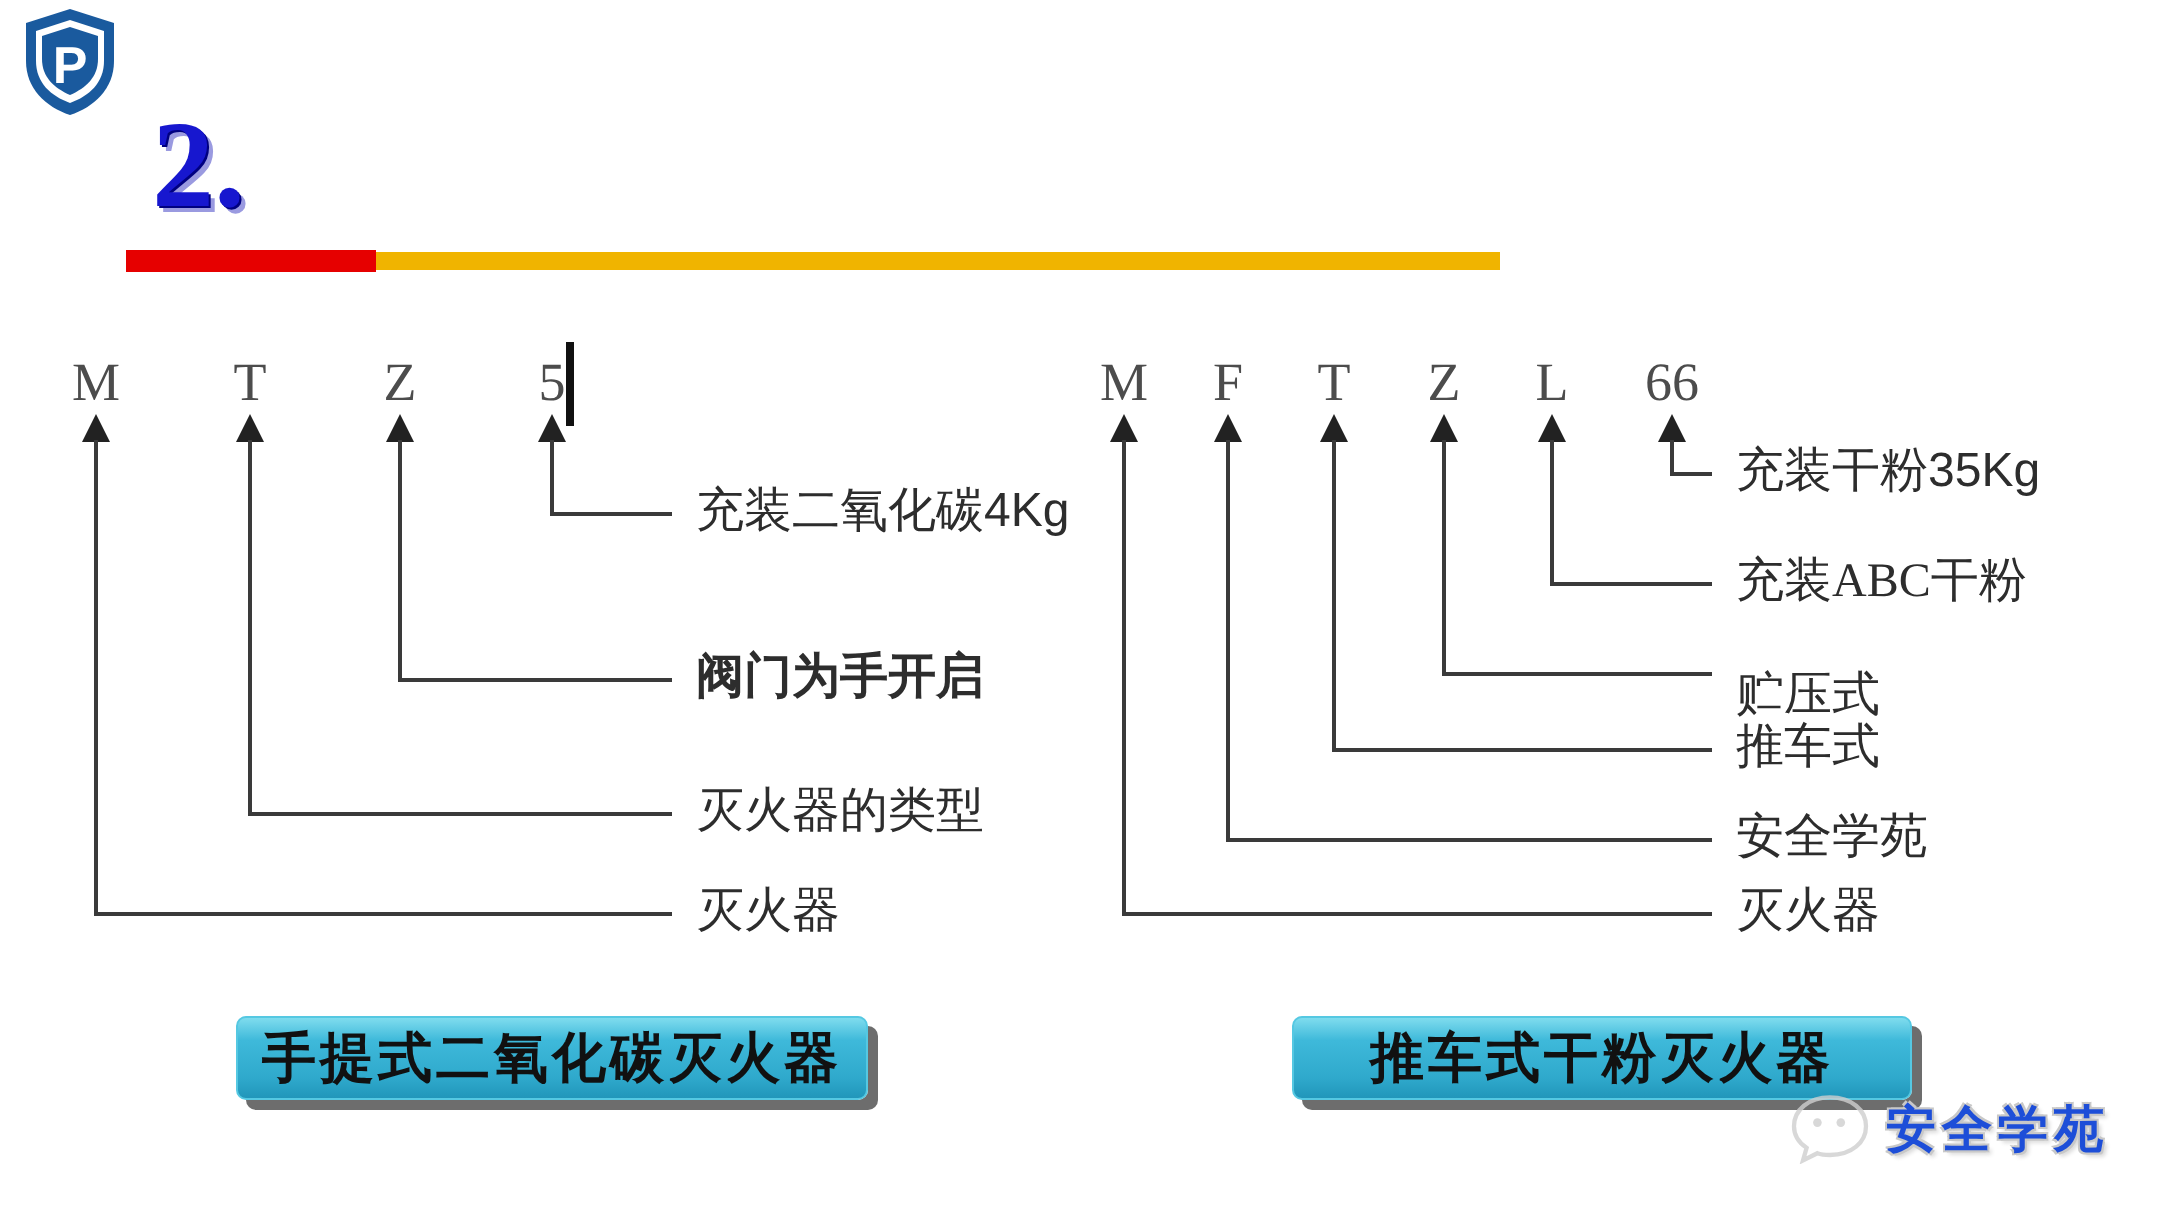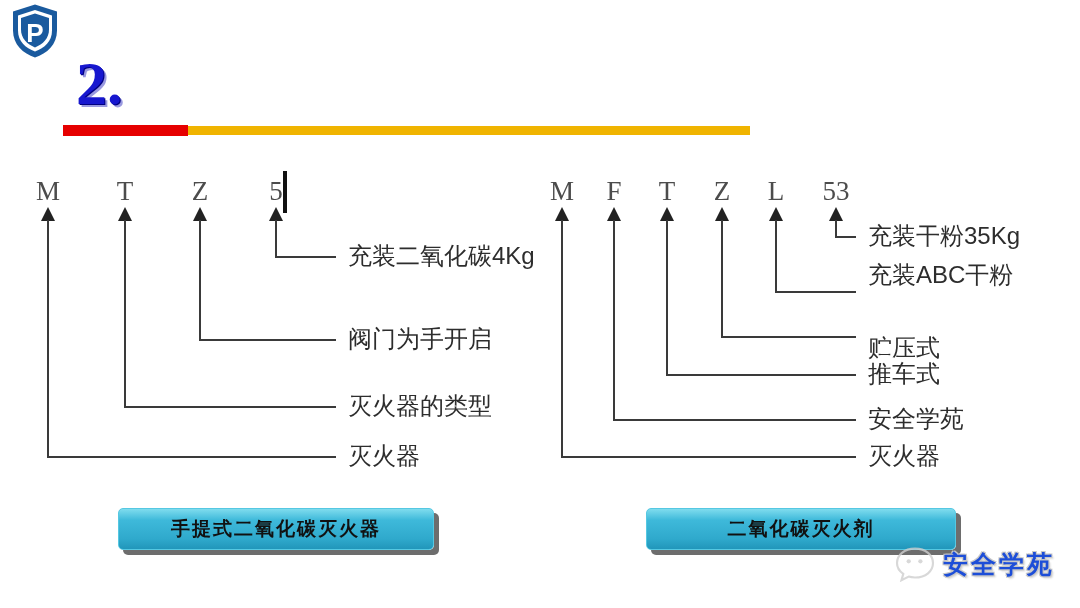--- a/index.html
+++ b/index.html
@@ -34,21 +34,21 @@
   .dlabel{position:absolute;height:30px;line-height:30px;font-size:24px;color:#2d2d2d;
           white-space:nowrap;}
   .cursor-bar{position:absolute;left:283px;top:171px;width:4px;height:42px;background:#111111;}
 
   
   .cyan-btn{position:absolute;top:508px;height:40px;border-radius:5px;
             background:linear-gradient(180deg,#7fdcee 0%,#3eb9da 28%,#2fa9cc 75%,#2196ba 100%);
             border:1px solid #55c8e2;
             box-shadow:5px 5px 0 rgba(60,60,60,0.75);
             display:flex;align-items:center;justify-content:center;
-            font-size:19px;font-weight:bold;color:#111111;letter-spacing:2px;cursor:pointer;}
+            font-size:27px;font-weight:bold;color:#111111;letter-spacing:2px;cursor:pointer;}
 
   
   .watermark{position:absolute;left:893px;top:546px;display:flex;align-items:center;}
   .wm-text{font-size:25px;font-weight:bold;color:#1d4ed8;letter-spacing:3px;
            text-shadow:-1px -1px 0 #c8c8c8,1px -1px 0 #c8c8c8,-1px 1px 0 #c8c8c8,
                        1px 1px 0 #c8c8c8,2px 2px 2px #d6d6d6;}
   .wm-icon{width:44px;height:36px;margin-right:6px;opacity:0.8;}
 </style>
 </head>
 <body>
@@ -87,35 +87,35 @@
     <div class="vline" style="left:199px;top:220px;height:121px;"></div>
     <div class="hline" style="left:199px;top:339px;width:137px;"></div>
 
     <div class="vline" style="left:124px;top:220px;height:188px;"></div>
     <div class="hline" style="left:124px;top:406px;width:212px;"></div>
 
     <div class="vline" style="left:47px;top:220px;height:238px;"></div>
     <div class="hline" style="left:47px;top:456px;width:289px;"></div>
 
     <div class="dlabel" style="left:348px;top:241px;text-align:center;">充装二氧化碳4Kg</div>
-    <div class="dlabel" style="left:348px;top:324px;">阀门为手开启</div>
+    <div class="dlabel" style="left:348px;top:324px;font-weight:bold;">阀门为手开启</div>
     <div class="dlabel" style="left:348px;top:391px;">灭火器的类型</div>
     <div class="dlabel" style="left:348px;top:441px;">灭火器</div>
 
     <div class="cyan-btn" style="left:118px;width:314px;">手提式二氧化碳灭火器</div>
   </div>
 
   <div>
 
     <span class="letter" style="left:544px;">M</span>
     <span class="letter" style="left:596px;">F</span>
     <span class="letter" style="left:649px;">T</span>
     <span class="letter" style="left:704px;">Z</span>
     <span class="letter" style="left:758px;">L</span>
-    <span class="letter" style="left:818px;">53</span>
+    <span class="letter" style="left:818px;">66</span>
 
     <div class="arrow-up" style="left:555px;"></div>
     <div class="arrow-up" style="left:607px;"></div>
     <div class="arrow-up" style="left:660px;"></div>
     <div class="arrow-up" style="left:715px;"></div>
     <div class="arrow-up" style="left:769px;"></div>
     <div class="arrow-up" style="left:829px;"></div>
 
     <div class="vline" style="left:835px;top:220px;height:18px;"></div>
     <div class="hline" style="left:835px;top:236px;width:21px;"></div>
@@ -129,27 +129,27 @@
     <div class="vline" style="left:666px;top:220px;height:156px;"></div>
     <div class="hline" style="left:666px;top:374px;width:190px;"></div>
 
     <div class="vline" style="left:613px;top:220px;height:201px;"></div>
     <div class="hline" style="left:613px;top:419px;width:243px;"></div>
 
     <div class="vline" style="left:561px;top:220px;height:238px;"></div>
     <div class="hline" style="left:561px;top:456px;width:295px;"></div>
 
     <div class="dlabel" style="left:868px;top:221px;">充装干粉35Kg</div>
-    <div class="dlabel" style="left:868px;top:260px;">充装ABC干粉</div>
+    <div class="dlabel" style="left:868px;top:276px;font-family:Liberation Serif, serif;">充装ABC干粉</div>
     <div class="dlabel" style="left:868px;top:333px;">贮压式</div>
     <div class="dlabel" style="left:868px;top:359px;">推车式</div>
     <div class="dlabel" style="left:868px;top:404px;">安全学苑</div>
     <div class="dlabel" style="left:868px;top:441px;">灭火器</div>
 
-    <div class="cyan-btn" style="left:646px;width:308px;">二氧化碳灭火剂</div>
+    <div class="cyan-btn" style="left:646px;width:308px;">推车式干粉灭火器</div>
   </div>
 
   <div class="watermark">
     <svg class="wm-icon" viewBox="0 0 48 40">
       <path d="M24 3 C12 3 4 10 4 19 C4 24 6.5 28 11 31 L9 38 L17 34 C19 34.8 21.5 35 24 35 C36 35 44 28 44 19 C44 10 36 3 24 3 Z" fill="none" stroke="#cfcfcf" stroke-width="2.4"></path>
       <circle cx="17" cy="17" r="2.4" fill="#cfcfcf"></circle>
       <circle cx="30" cy="17" r="2.4" fill="#cfcfcf"></circle>
     </svg>
     <span class="wm-text">安全学苑</span>
   </div>

